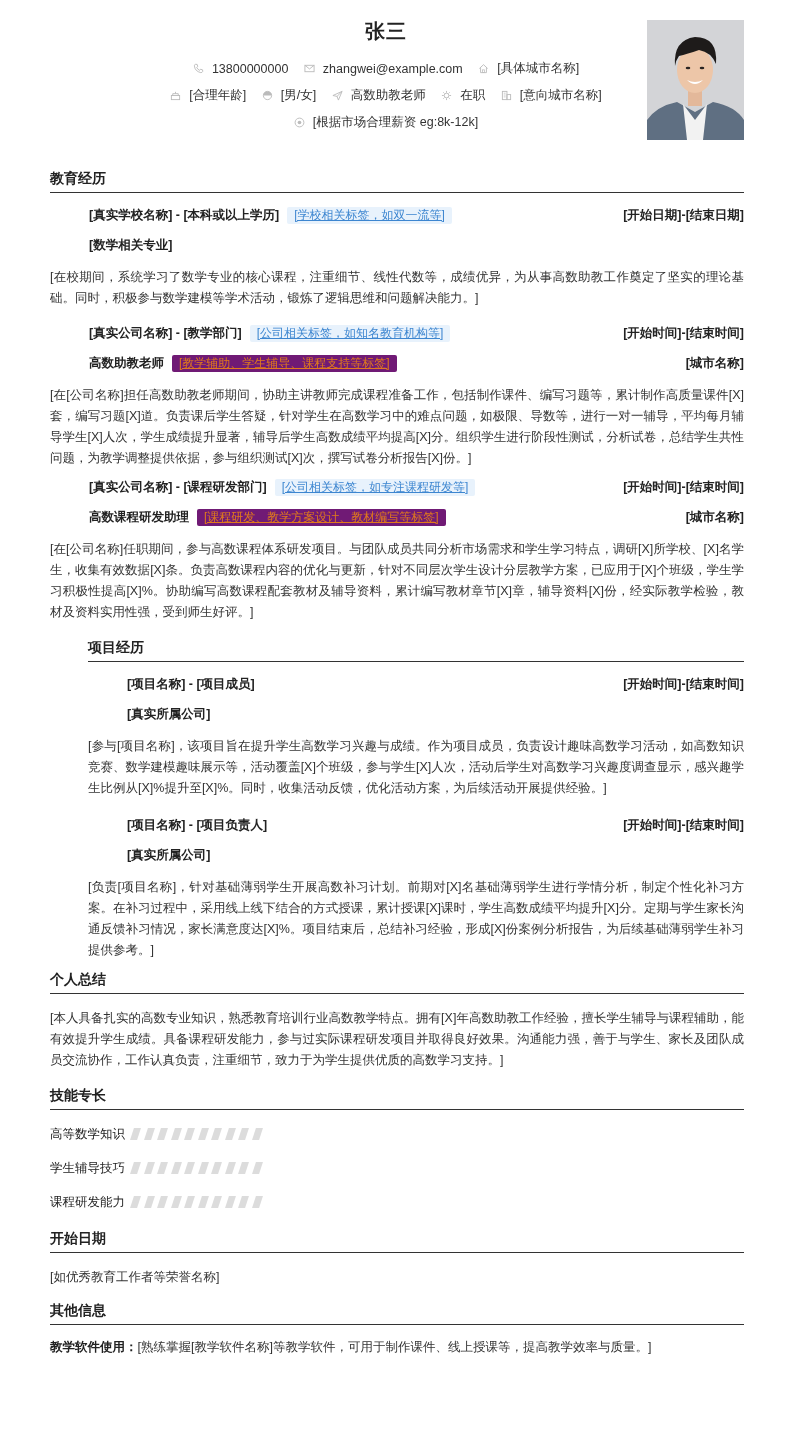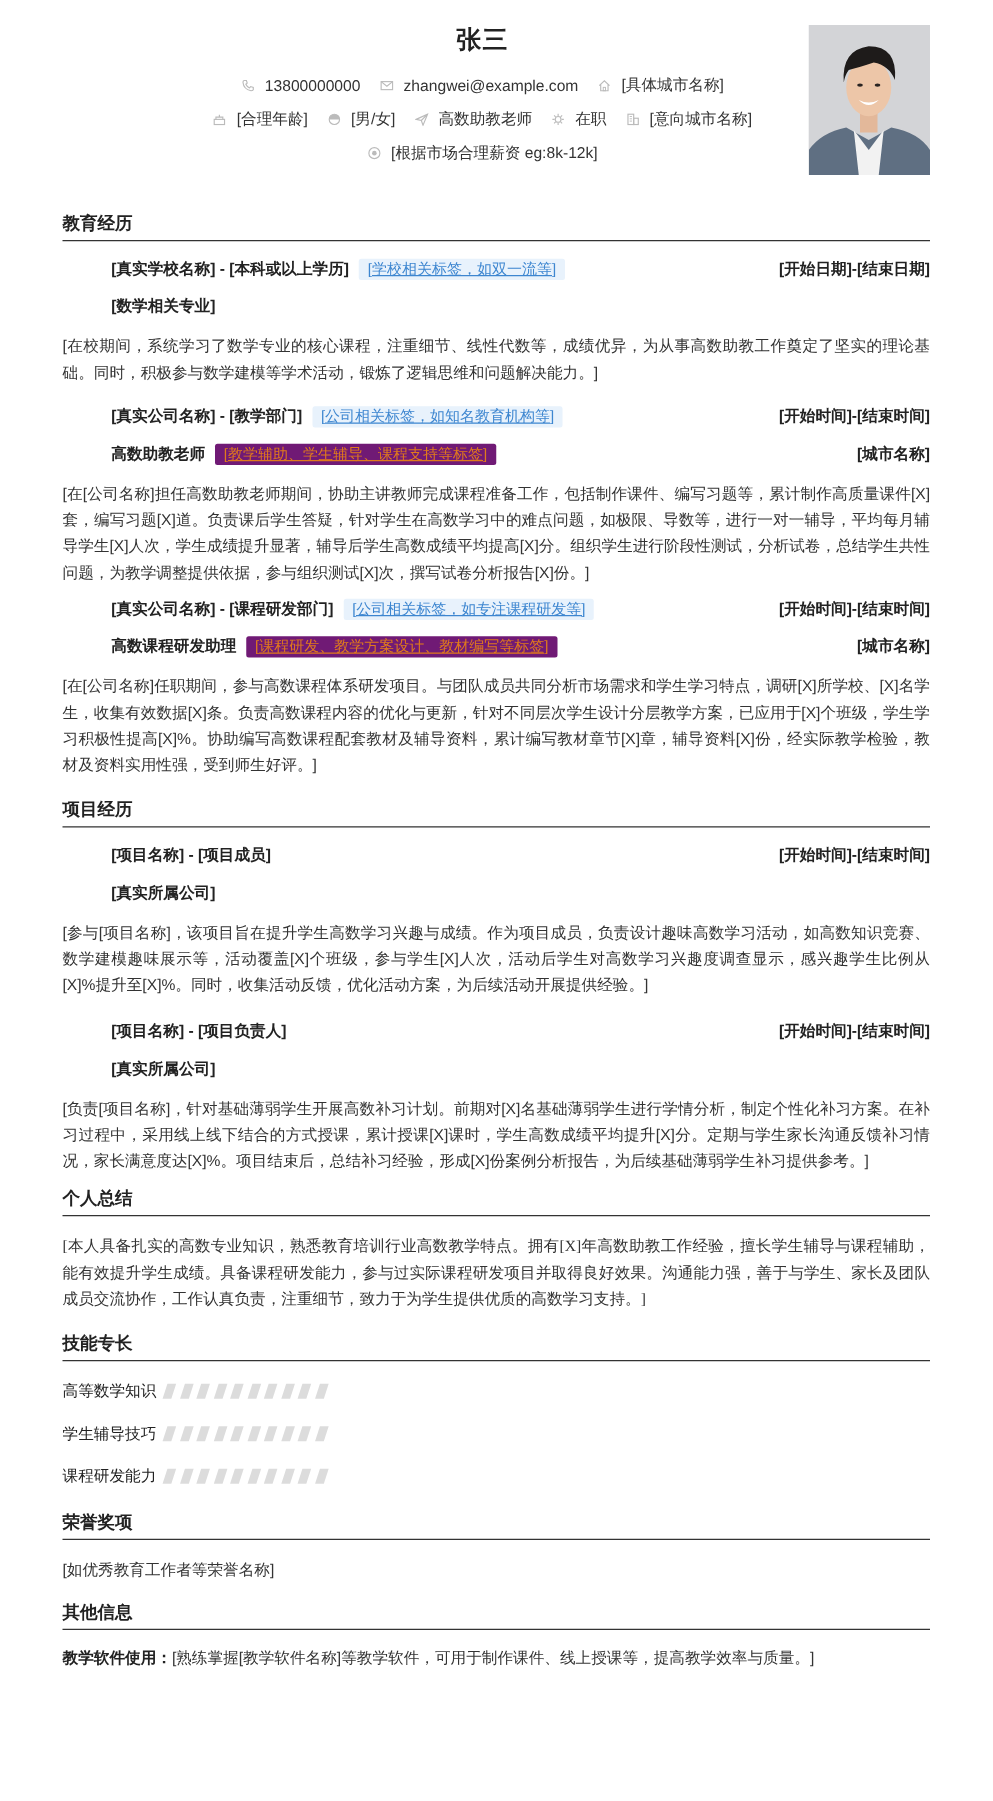--- a/index.html
+++ b/index.html
@@ -202,21 +202,21 @@
         <div class="left">
           <span>高数课程研发助理</span>
           <span class="tag orange">[课程研发、教学方案设计、教材编写等标签]</span>
         </div>
         <div class="right">[城市名称]</div>
       </div>
       <div class="para">[在[公司名称]任职期间，参与高数课程体系研发项目。与团队成员共同分析市场需求和学生学习特点，调研[X]所学校、[X]名学生，收集有效数据[X]条。负责高数课程内容的优化与更新，针对不同层次学生设计分层教学方案，已应用于[X]个班级，学生学习积极性提高[X]%。协助编写高数课程配套教材及辅导资料，累计编写教材章节[X]章，辅导资料[X]份，经实际教学检验，教材及资料实用性强，受到师生好评。]</div>
     </div>
   </div>
 
-  <div class="section" style="margin-top:16px;">
+  <div class="section" style="margin-top:16px;margin-left:38px;">
     <div class="sec-title">项目经历</div>
 
     <div>
       <div class="row">
         <div class="left">[项目名称] - [项目成员]</div>
         <div class="right">[开始时间]-[结束时间]</div>
       </div>
       <div class="row">
         <div class="left">[真实所属公司]</div>
       </div>
@@ -228,21 +228,21 @@
         <div class="left">[项目名称] - [项目负责人]</div>
         <div class="right">[开始时间]-[结束时间]</div>
       </div>
       <div class="row">
         <div class="left">[真实所属公司]</div>
       </div>
       <div class="para">[负责[项目名称]，针对基础薄弱学生开展高数补习计划。前期对[X]名基础薄弱学生进行学情分析，制定个性化补习方案。在补习过程中，采用线上线下结合的方式授课，累计授课[X]课时，学生高数成绩平均提升[X]分。定期与学生家长沟通反馈补习情况，家长满意度达[X]%。项目结束后，总结补习经验，形成[X]份案例分析报告，为后续基础薄弱学生补习提供参考。]</div>
     </div>
   </div>
 
-  <div class="section" style="margin-top:2px;font-family:Liberation Serif, serif;">
+  <div class="section" style="margin-top:2px;">
     <div class="sec-title">个人总结</div>
     <div class="para">[本人具备扎实的高数专业知识，熟悉教育培训行业高数教学特点。拥有[X]年高数助教工作经验，擅长学生辅导与课程辅助，能有效提升学生成绩。具备课程研发能力，参与过实际课程研发项目并取得良好效果。沟通能力强，善于与学生、家长及团队成员交流协作，工作认真负责，注重细节，致力于为学生提供优质的高数学习支持。]</div>
   </div>
 
   <div class="section" style="margin-top:16px;">
     <div class="sec-title">技能专长</div>
     <div class="skill">
       <span class="skill-label">高等数学知识</span>
       <span class="bars">
           <i class="bar"></i>
@@ -283,21 +283,21 @@
           <i class="bar"></i>
           <i class="bar"></i>
           <i class="bar"></i>
           <i class="bar"></i>
           <i class="bar"></i>
         </span>
     </div>
   </div>
 
   <div class="section" style="margin-top:18px;">
-    <div class="sec-title">荣誉奖项</div>
+    <div class="sec-title">开始日期</div>
     <div class="para">[如优秀教育工作者等荣誉名称]</div>
   </div>
 
   <div class="section" style="margin-top:14px;">
     <div class="sec-title">其他信息</div>
     <div class="other">
       <b>教学软件使用：</b><span>[熟练掌握[教学软件名称]等教学软件，可用于制作课件、线上授课等，提高教学效率与质量。]</span>
     </div>
   </div>
 

